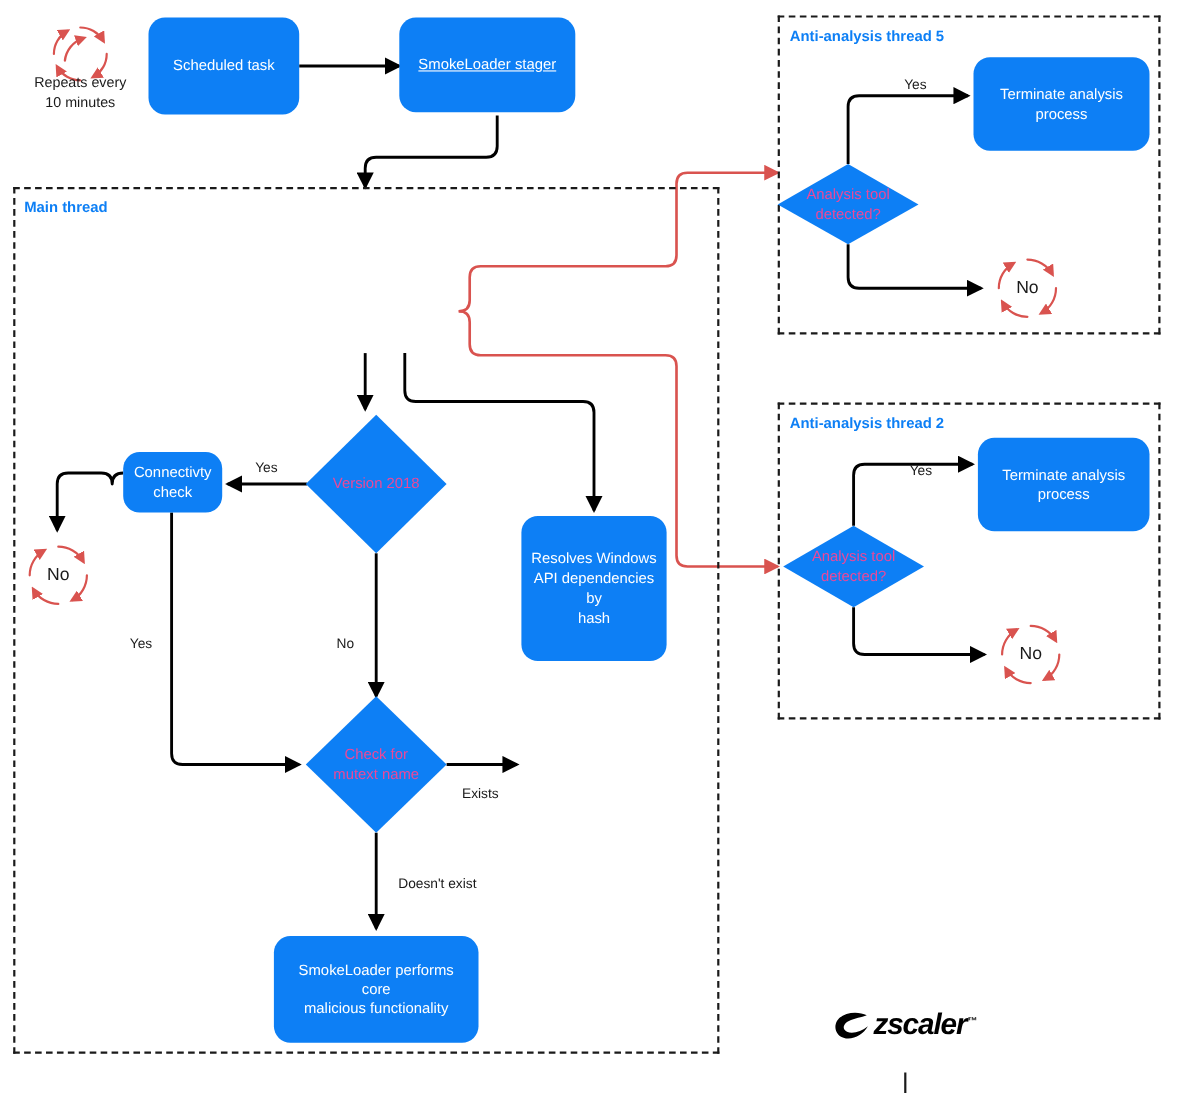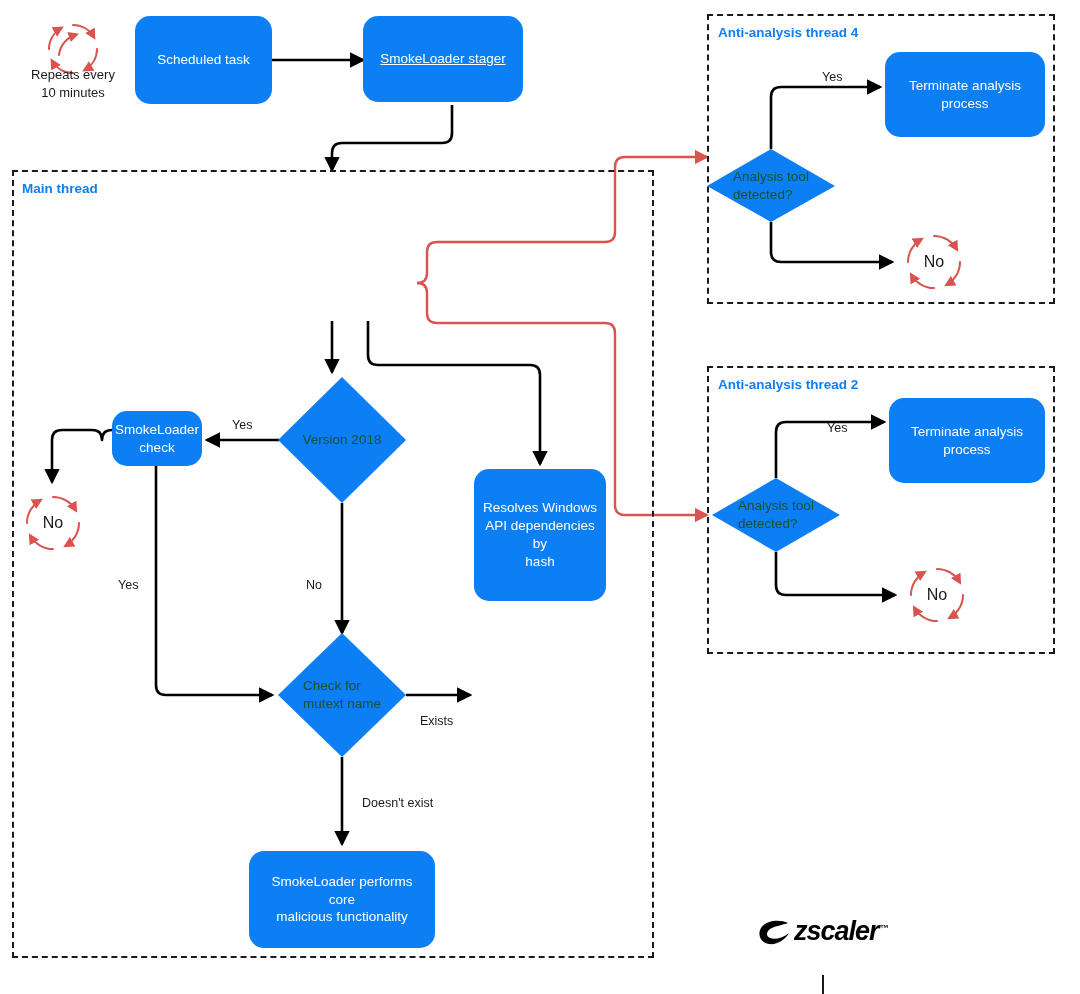--- a/index.html
+++ b/index.html
@@ -6,21 +6,21 @@
   body{width:1080px;height:994px;position:relative;overflow:hidden;
        font-family:"Liberation Sans","DejaVu Sans",sans-serif;}
   #stage{position:absolute;left:0;top:0;width:1080px;height:994px;}
   svg.layer{position:absolute;left:0;top:0;width:1080px;height:994px;pointer-events:none;}
 
   .node{position:absolute;display:flex;align-items:center;justify-content:center;
         text-align:center;color:#ffffff;font-size:13.5px;line-height:1.32;
         box-sizing:border-box;padding:4px 8px;border-radius:15px;}
   .rect{background:#0d7ff5;}
   .dlabel{position:absolute;display:flex;align-items:center;justify-content:center;
-          color:#14532d;font-size:13.5px;line-height:1.32;
+          text-align:center;color:#ec4899;font-size:13.5px;line-height:1.32;
           pointer-events:none;}
 
   .group{position:absolute;border:2px dashed #1a1a1a;box-sizing:border-box;background:transparent;}
   .group-title{position:absolute;color:#0d7ff5;font-weight:bold;font-size:13.5px;}
 
   .edge-label{position:absolute;color:#1a1a1a;font-size:12.5px;white-space:nowrap;}
   .note{position:absolute;color:#1a1a1a;font-size:13px;line-height:1.35;text-align:center;}
 
   .loop{position:absolute;}
   .loop-text{position:absolute;color:#1a1a1a;font-size:16px;text-align:center;
@@ -154,21 +154,21 @@
           <path d="M 0 0 L 10 5 L 0 10 z" fill="#d9534f"></path>
         </marker>
     </defs>
   </svg>
   <div class="loop-text" style="left:904px;top:562px;width:66px;height:66px;">No</div>
 
   <div class="group" style="left:12px;top:170px;width:642px;height:788px;"></div>
   <div class="group-title" style="left:22px;top:181px;">Main thread</div>
 
   <div class="group" style="left:707px;top:14px;width:348px;height:290px;"></div>
-  <div class="group-title" style="left:718px;top:25px;">Anti-analysis thread 4</div>
+  <div class="group-title" style="left:718px;top:25px;">Anti-analysis thread 5</div>
 
   <div class="group" style="left:707px;top:366px;width:348px;height:288px;"></div>
   <div class="group-title" style="left:718px;top:377px;">Anti-analysis thread 2</div>
 
   <div class="node rect" style="left:135px;top:16px;width:137px;height:88px;">Scheduled task</div>
 
   <div class="node rect" style="left:363px;top:16px;width:160px;height:86px;text-decoration:underline;">SmokeLoader stager</div>
 
 
   <svg class="layer" viewBox="0 0 1080 994">
@@ -182,21 +182,21 @@
 
   <div class="dlabel" style="left:282px;top:673px;width:120px;height:44px;">
     <div>
       <span>Check for</span><br>
       <span>mutext name</span>
     </div>
   </div>
 
   <div class="node rect" style="left:112px;top:411px;width:90px;height:55px;">
     <div>
-      <span>SmokeLoader</span><br>
+      <span>Connectivty</span><br>
       <span>check</span>
     </div>
   </div>
 
   <div class="node rect" style="left:474px;top:469px;width:132px;height:132px;">
     <div>
       <span>Resolves Windows</span><br>
       <span>API dependencies by</span><br>
       <span>hash</span>
     </div>

